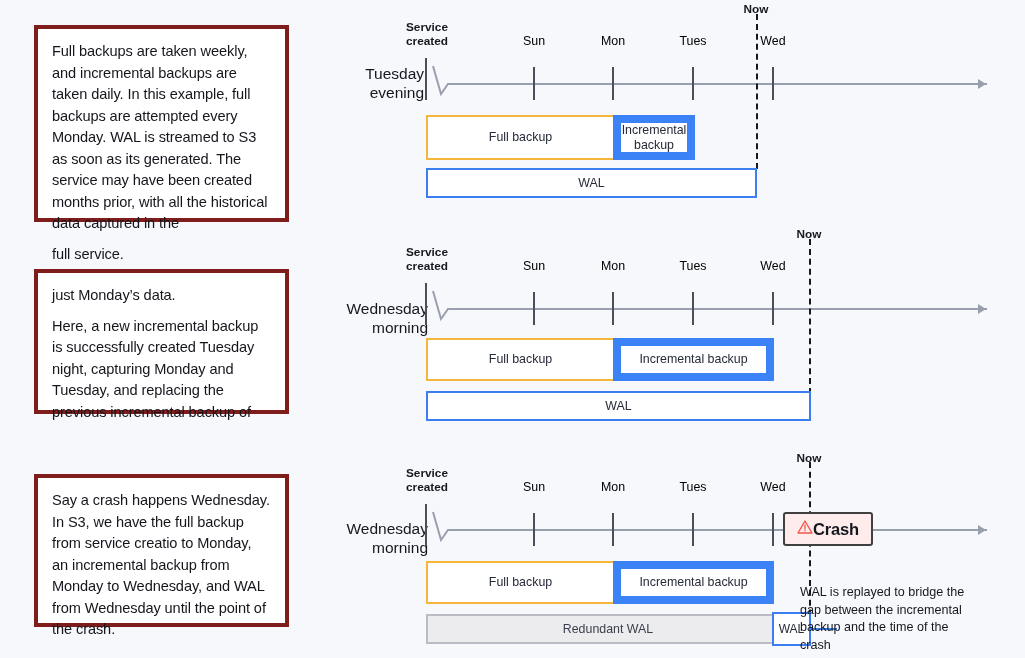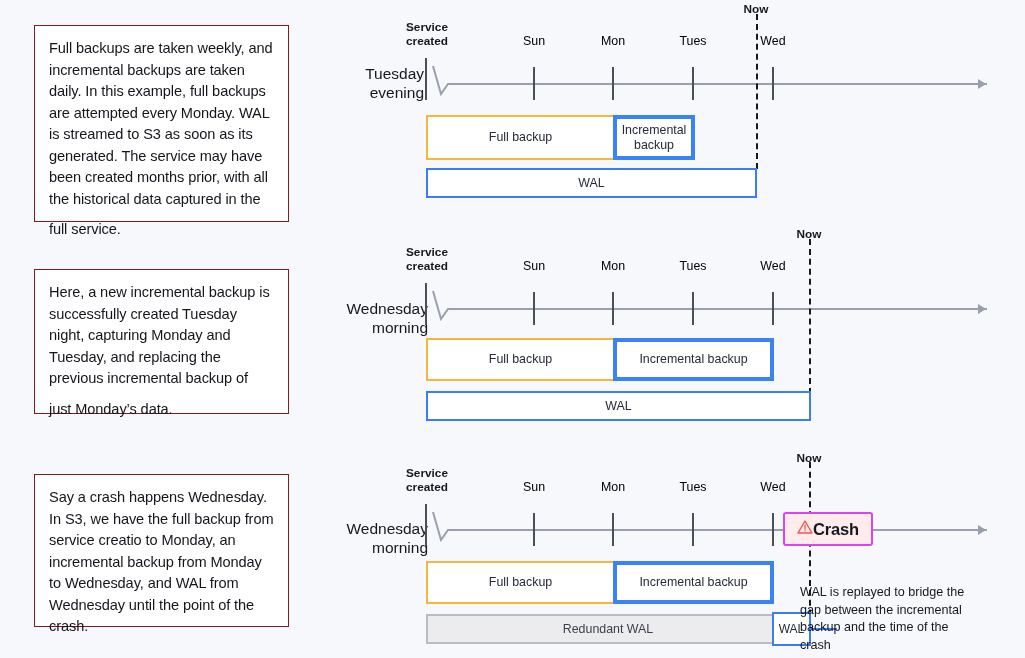--- a/index.html
+++ b/index.html
@@ -10,21 +10,21 @@
     font-family:"Liberation Sans", sans-serif;
     color:#1b2033;
     position:relative;
     overflow:hidden;
   }
   .panel { position:absolute; left:0; top:0; width:1025px; }
 
   
   .note {
     position:absolute;
-    border:1px solid #7f1d1d;
+    border:4px solid #7f1d1d;
     background:#ffffff;
     padding:12px 14px 14px 14px;
     font-size:14.6px;
     line-height:21.5px;
     color:#14161c;
     letter-spacing:-0.1px;
   }
   .note p { margin:0; }
   .note p + p { margin-top:9px; }
 
@@ -71,30 +71,30 @@
   .bar {
     position:absolute;
     background:#ffffff;
     display:flex; align-items:center; justify-content:center;
     font-size:12.4px;
     color:#262b38;
     text-align:center;
     line-height:15px;
   }
   .bar.full { border:2px solid #f5b63d; }
-  .bar.incr { border:4px solid #3b82f6; }
+  .bar.incr { border:8px solid #3b82f6; }
   .bar.wal  { border:2px solid #3c7df0; }
   .bar.redundant { border:2px solid #b9bcc4; background:#ececee; color:#3a3f4c; }
   .bar.walsmall { border:2px solid #3c7df0; font-size:12px; }
 
   
   .crash-box {
     position:absolute;
     background:#fdeceb;
-    border:2px solid #d946ef;
+    border:2px solid #404040;
     border-radius:3px;
     display:flex; align-items:center; justify-content:center;
   }
   .crash-label { font-size:16.5px; font-weight:bold; color:#15181f; letter-spacing:-0.2px; }
   .warn-icon { display:block; }
 
   
   .annot {
     position:absolute;
     font-size:12.6px;
@@ -140,22 +140,22 @@
   <div class="now-line" style="left:756px; top:14px; height:155px;"></div>
 
   <div class="bar full" style="left:426px; top:115px; width:189px; height:45px;">Full backup</div>
   <div class="bar incr" style="left:613px; top:115px; width:82px; height:45px; padding:0 6px;">Incremental backup</div>
   <div class="bar wal" style="left:426px; top:168px; width:331px; height:30px;">WAL</div>
 </div>
 
 <div class="panel">
 
   <div class="note" style="left:34px; top:269px; width:255px; height:145px;">
+    <p>just Monday’s data.</p>
     <p>Here, a new incremental backup is successfully  created Tuesday night, capturing Monday and Tuesday, and replacing the previous incremental backup of</p>
-    <p>just Monday’s data.</p>
   </div>
 
   <div class="side-label" style="left:332px; top:299px; width:96px;">Wednesday
 morning</div>
 
   <div class="tick-label left bold" style="left:406px; top:246px; white-space:pre-line;">Service
 created</div>
   <div class="tick-label" style="left:534px; top:259px;">Sun</div>
   <div class="tick-label" style="left:613px; top:259px;">Mon</div>
   <div class="tick-label" style="left:693px; top:259px;">Tues</div>

